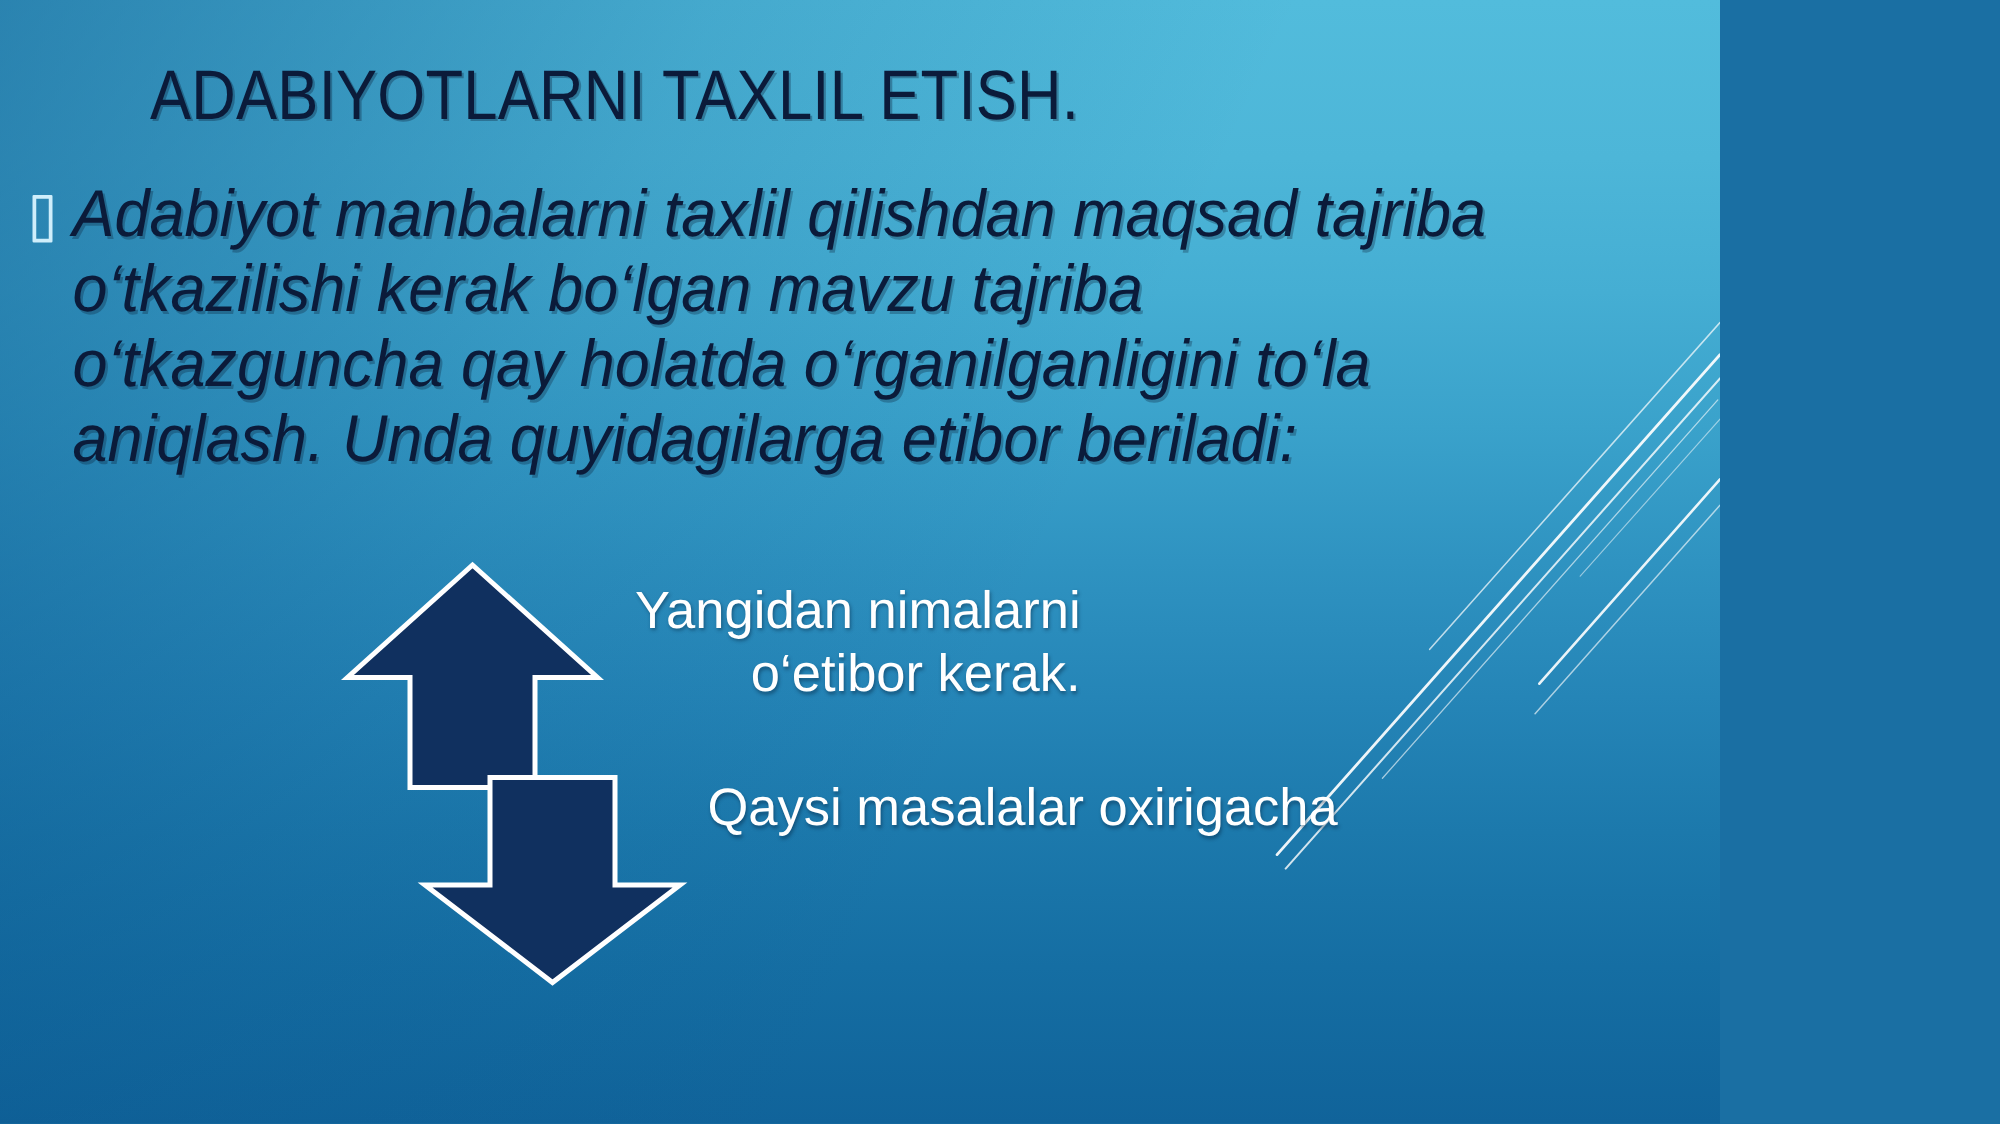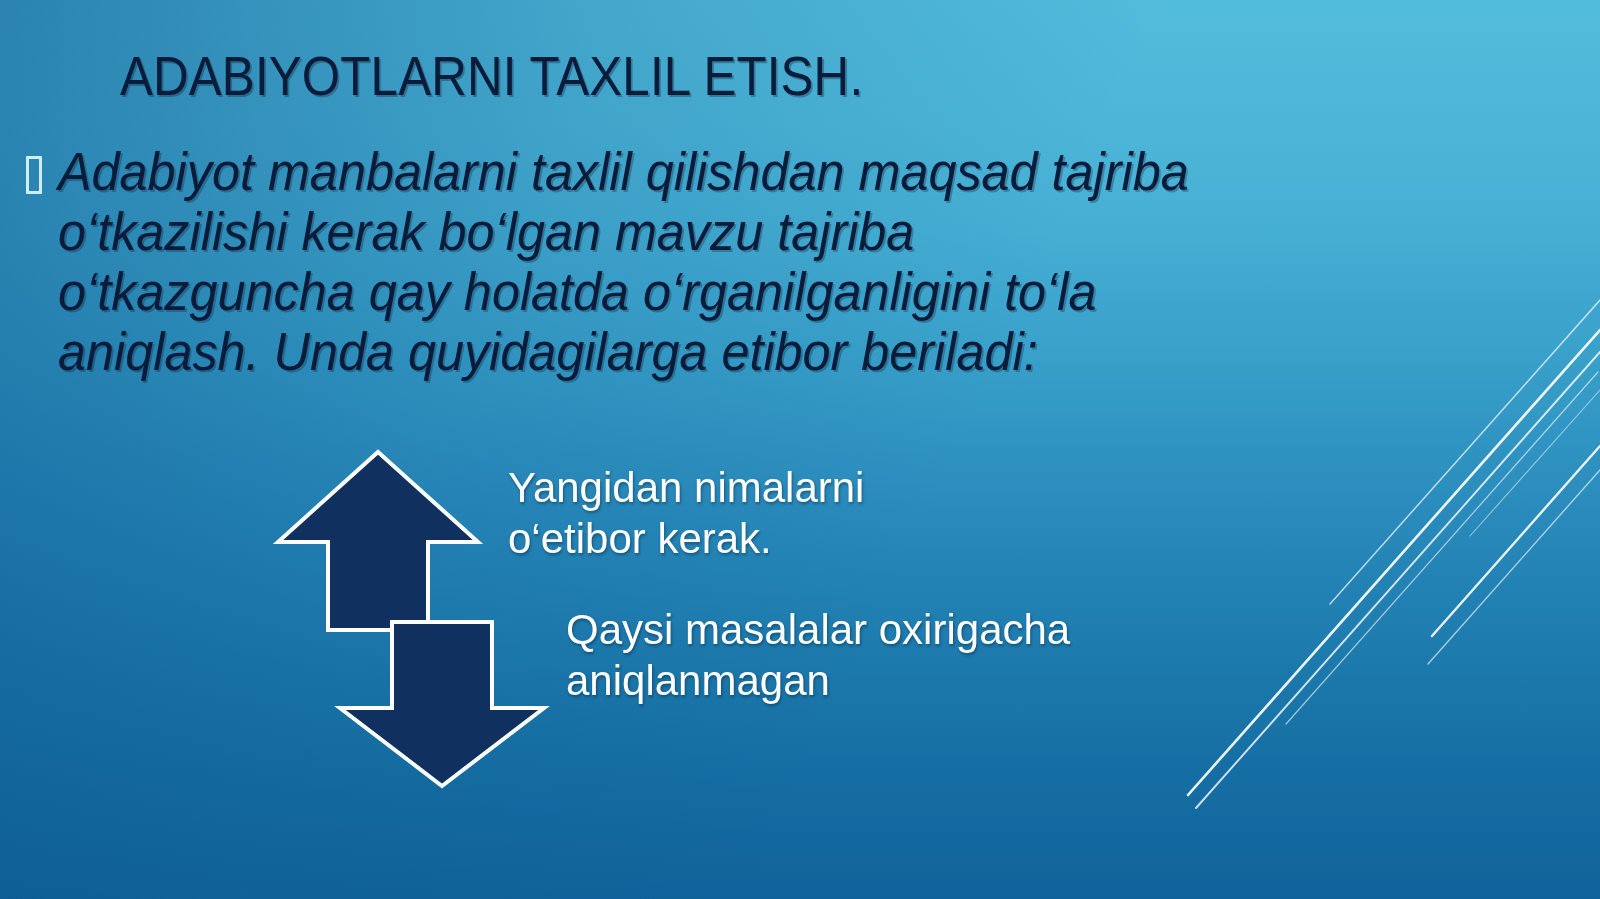--- a/index.html
+++ b/index.html
@@ -7,21 +7,21 @@
 
   html, body {
     width: 1600px;
     height: 899px;
     overflow: hidden;
     background: #1a6fa3;
   }
 
   #slide {
     position: relative;
-    width: 1600px;
+    width: 1376px;
     height: 899px;
     overflow: hidden;
     font-family: "Liberation Sans", sans-serif;
     
     background:
       linear-gradient(115deg,
         rgba(10,85,140,0.55) 0%,
         rgba(10,85,140,0.18) 32%,
         rgba(0,0,0,0) 58%),
       linear-gradient(180deg,
@@ -106,24 +106,25 @@
     color: #ffffff;
     font-family: "Liberation Sans", sans-serif;
     font-weight: 400;
     text-shadow: 1px 2px 3px rgba(4,30,58,0.45);
   }
   #callout-top {
     left: 508px;
     top: 462px;
     font-size: 42px;
     line-height: 1.22;
+    text-align: right;
   }
   #callout-bottom {
     left: 566px;
-    top: 604px;
+    top: 620px;
     font-size: 42px;
     line-height: 1.22;
   }
   .callout .ln { display: block; white-space: nowrap; }
 </style>
 </head>
 <body>
 
 <div id="slide">
 
@@ -159,16 +160,15 @@
     <polygon points="66,6 166,6 166,92 218,92 116,170 14,92 66,92" fill="#10305f" stroke="#ffffff" stroke-width="4" stroke-linejoin="miter"></polygon>
   </svg>
 
   <div class="callout" id="callout-top">
     <span class="ln">Yangidan nimalarni</span>
     <span class="ln">o‘etibor kerak.</span>
   </div>
 
   <div class="callout" id="callout-bottom">
     <span class="ln">Qaysi masalalar oxirigacha</span>
-    <span class="ln">aniqlanmagan</span>
   </div>
 
 </div>
 
 </body></html>

